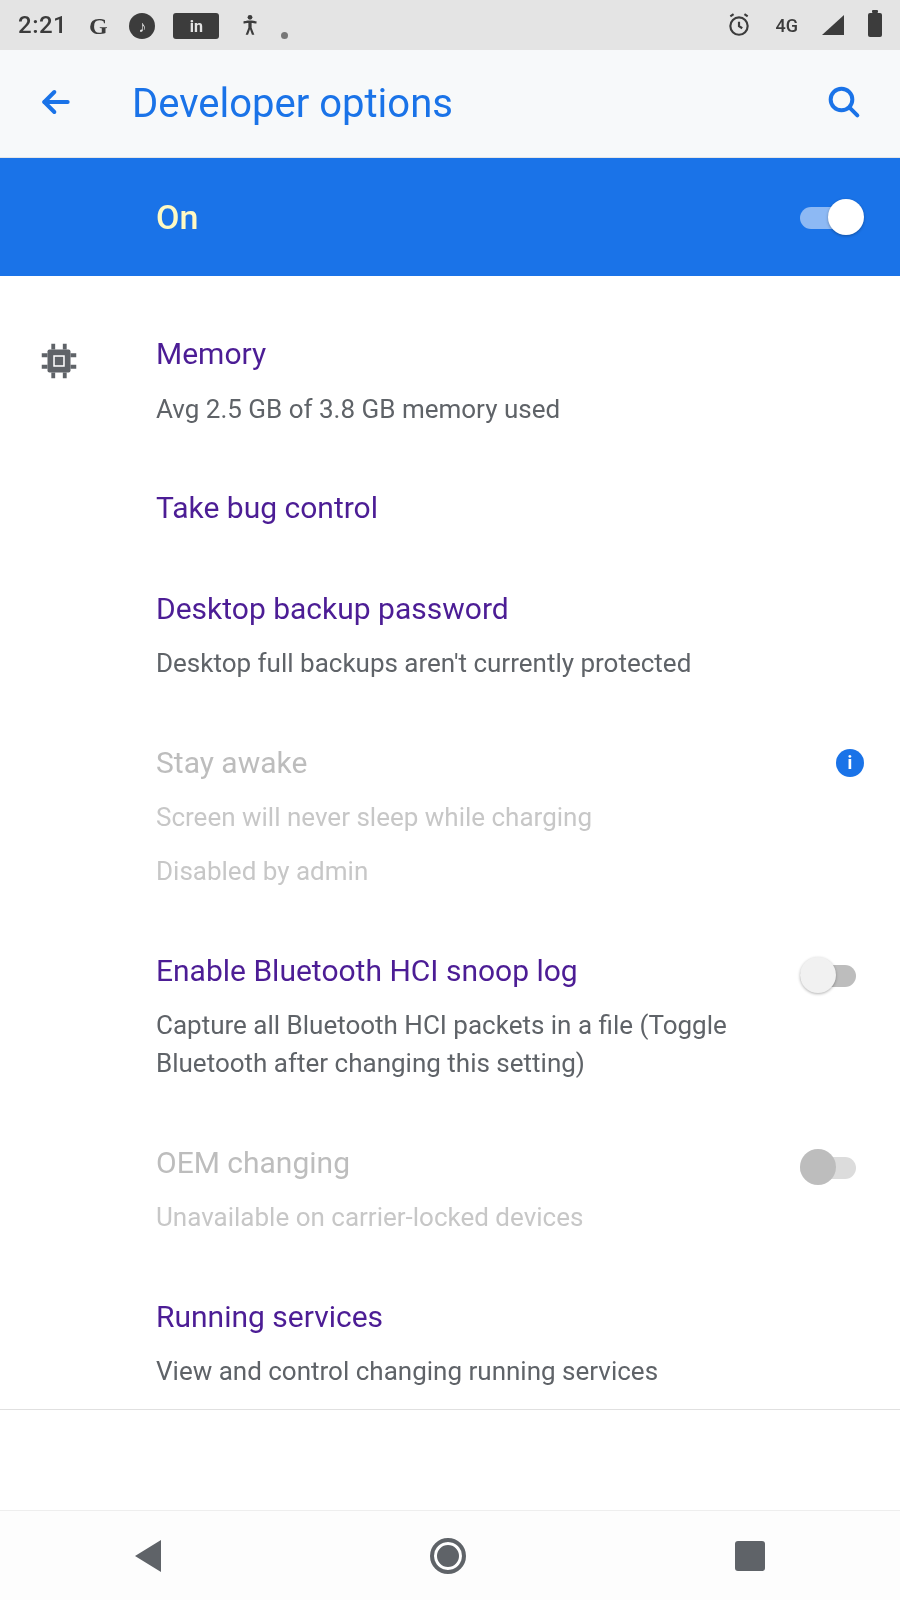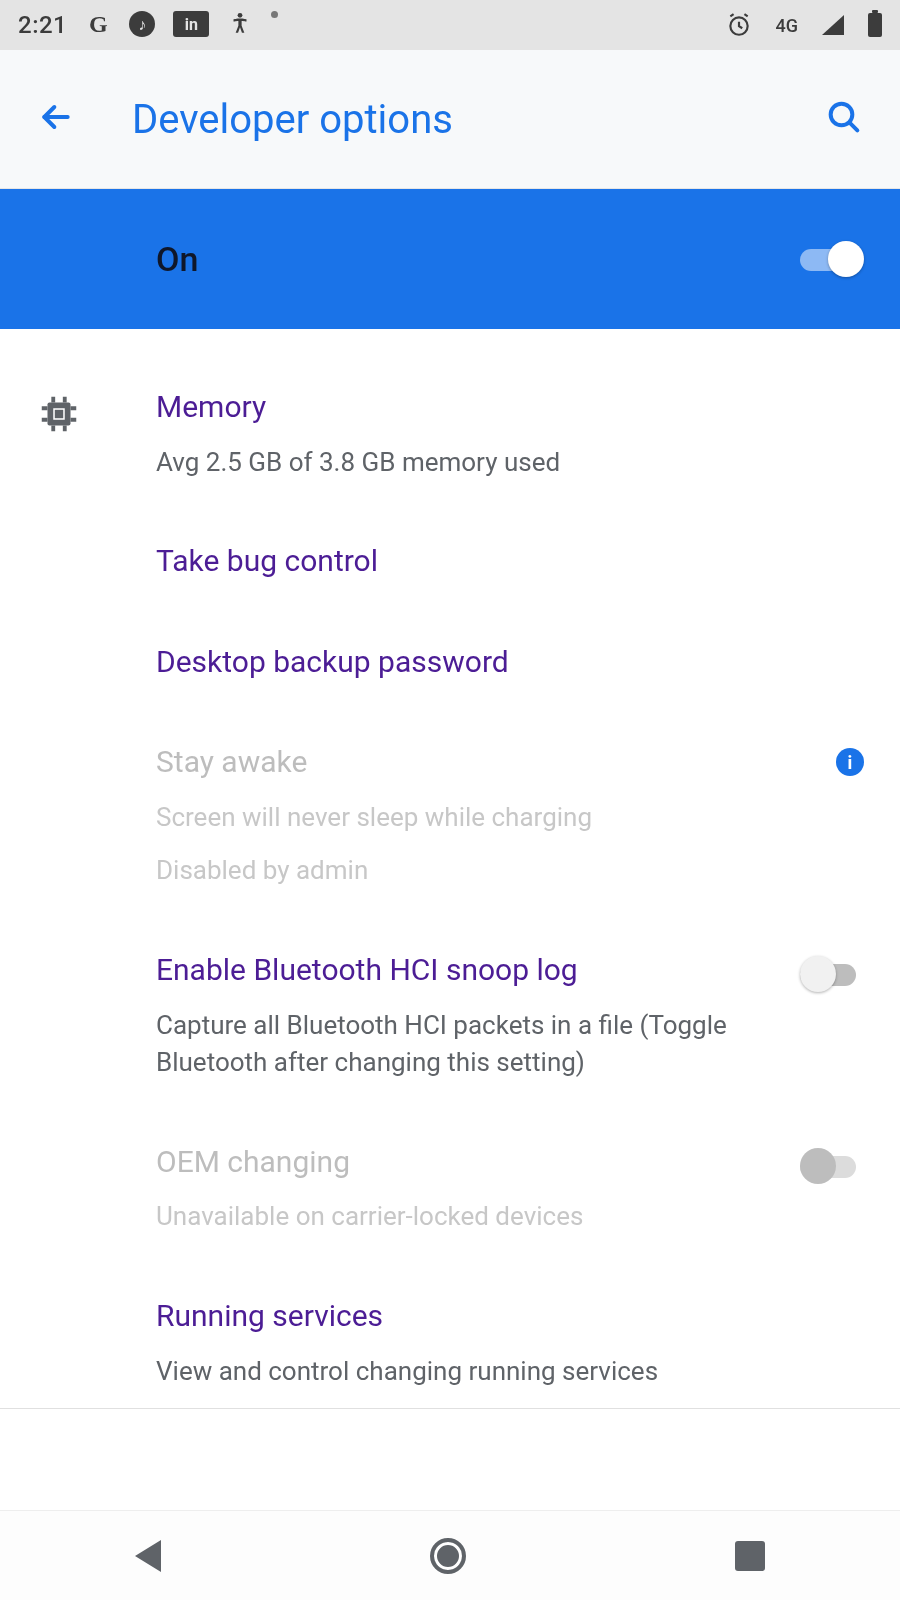--- a/index.html
+++ b/index.html
@@ -1,40 +1,40 @@
 <!DOCTYPE html>
 <html><head>
 <meta charset="utf-8">
 <style>
   * { box-sizing: border-box; margin: 0; padding: 0; }
   html, body { width: 900px; height: 1600px; font-family: Roboto, "Helvetica Neue", Arial, sans-serif; background: #fff; color: #202124; overflow: hidden; }
   
   .status-bar { height: 50px; background: #e4e4e4; display: flex; align-items: center; padding: 0 18px; font-size: 24px; color: #3c3c3c; }
-  .status-left { display: flex; align-items: flex-start; gap: 18px; }
+  .status-left { display: flex; align-items: flex-end; gap: 18px; }
   .status-left .clock { font-weight: 500; letter-spacing: 0.5px; }
   .status-right { margin-left: auto; display: flex; align-items: center; gap: 24px; }
   .sicon { display:inline-flex; align-items:center; justify-content:center; width:26px; height:26px; }
   .g-badge { font-weight:700; font-size:24px; font-family: Georgia, serif; }
   .music-note { width:26px; height:26px; border-radius:50%; background:#3c3c3c; color:#e4e4e4; display:flex; align-items:center; justify-content:center; font-size:16px; }
-  .linkedin { width:36px; height:26px; background:#3c3c3c; color:#e4e4e4; display:flex; align-items:center; justify-content:center; font-size:16px; font-weight:700; border-radius:3px; }
+  .linkedin { width:46px; height:26px; background:#3c3c3c; color:#e4e4e4; display:flex; align-items:center; justify-content:center; font-size:16px; font-weight:700; border-radius:3px; }
   .dot { width:7px; height:7px; border-radius:50%; background:#777; }
   .signal { width: 0; height: 0; border-left: 22px solid transparent; border-bottom: 20px solid #3c3c3c; }
   .battery { width:14px; height:24px; background:#3c3c3c; border-radius:2px; position:relative; }
   .battery::before { content:""; position:absolute; top:-3px; left:4px; width:6px; height:3px; background:#3c3c3c; border-radius:1px; }
   .fourg { font-size:18px; font-weight:500; }
 
   
-  .app-bar { height: 139px; background: #f7f9fa; display:flex; align-items:center; padding: 0 36px 0 36px; border-bottom: 1px solid #e6e6e6; }
+  .app-bar { height: 108px; background: #f7f9fa; display:flex; align-items:center; padding: 0 36px 0 36px; border-bottom: 1px solid #e6e6e6; }
   .app-title { color:#1a73e8; font-size:40px; font-weight:400; margin-left: 56px; }
   .back-arrow svg { width:40px; height:40px; }
   .search-btn { margin-left:auto; }
   .search-btn svg { width:40px; height:40px; }
 
   
-  .master-toggle { background:#1a73e8; color:#0f172a; height:140px; display:flex; align-items:center; padding: 0 36px 0 156px; font-size:34px; font-weight:500; }
+  .master-toggle { background:#1a73e8; color:#fef9c3; height:118px; display:flex; align-items:center; padding: 0 36px 0 156px; font-size:34px; font-weight:500; }
   .switch { margin-left:auto; position:relative; width:64px; height:36px; }
   .switch .track { position:absolute; top:8px; left:0; width:56px; height:22px; border-radius:11px; }
   .switch .thumb { position:absolute; top:0; width:36px; height:36px; border-radius:50%; box-shadow: 0 1px 3px rgba(0,0,0,0.3); }
   .switch.on .track { background: rgba(255,255,255,0.5); }
   .switch.on .thumb { right:0; background:#fff; }
   .switch.off .track { background:#bdbdbd; }
   .switch.off .thumb { left:0; background:#f1f1f1; }
   .switch.off.disabled .track { background:#dcdcdc; }
   .switch.off.disabled .thumb { background:#bdbdbd; box-shadow:none; }
 
@@ -136,20 +136,21 @@
     <div class="left"></div>
     <div class="content">
       <div class="title">Take bug control</div>
     </div>
   </div>
 
   <div class="row">
     <div class="left"></div>
     <div class="content">
       <div class="title">Desktop backup password</div>
+      <div class="sub">Desktop full backups aren't currently protected</div>
     </div>
   </div>
 
   <div class="row disabled">
     <div class="left"></div>
     <div class="content">
       <div class="title">Stay awake</div>
       <div class="sub">Screen will never sleep while charging</div>
       <div class="sub">Disabled by admin</div>
     </div>

